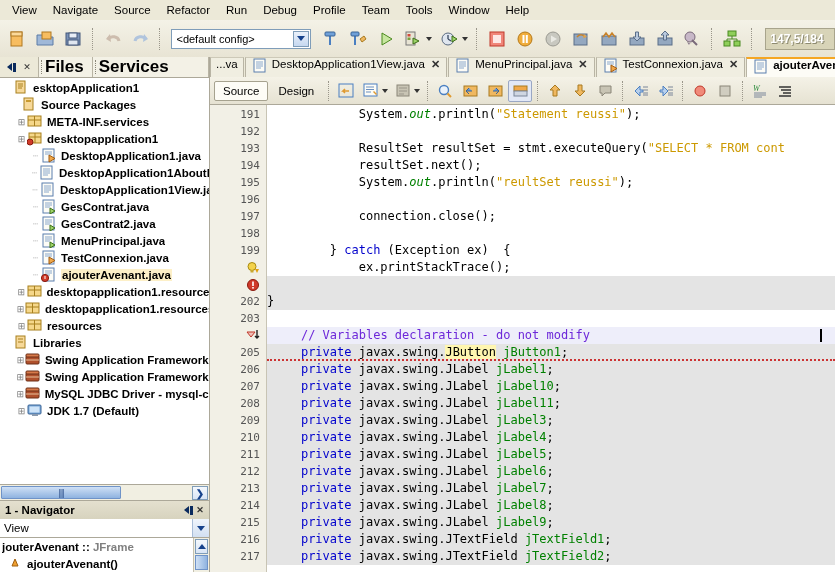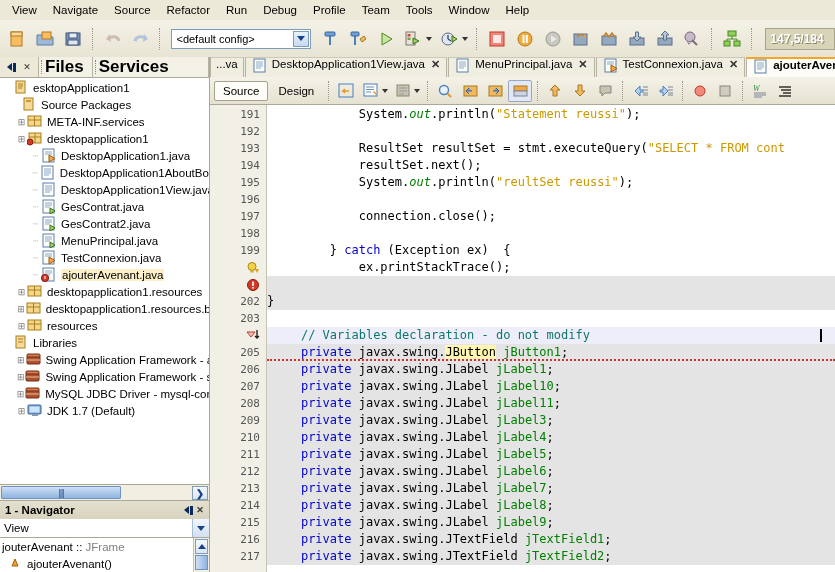--- a/index.html
+++ b/index.html
@@ -162,21 +162,21 @@
     white-space: nowrap;
     padding-left: 2px;
   }
   .row .hl { background: #fdf0c8; padding: 0 1px; }
   .exp {
     width: 11px; height: 17px;
     display: flex; align-items: center; justify-content: center;
     font-size: 9px; color: #808080;
   }
   .ic { width: 17px; height: 16px; margin-right: 3px; position: relative; flex: 0 0 auto; }
-  .lbl { overflow: hidden; }
+  .lbl { overflow: hidden; font-weight: bold; }
 
   .hscroll {
     height: 16px;
     background: #f1efe2;
     border-top: 1px solid #aca899;
     display: flex; align-items: center;
     position: relative;
   }
   .hthumb {
     height: 13px;
@@ -346,21 +346,21 @@
     height: 17px; line-height: 17px;
     white-space: pre;
     font-size: 12px;
     padding-left: 5px;
   }
   .cl.gray { background: #e4e4e4; }
   .cl.lilac { background: #eeeefa; }
   .cl.sel { background: #e4e4e4; }
   .kw { color: #0000cc; }
   .str { color: #cc9900; }
-  .cmt { color: #0f766e; }
+  .cmt { color: #6d28d9; }
   .fld { color: #008000; }
   .stat { color: #008000; font-style: italic; }
   .hly { background: #fff6b0; }
   .wavy { border-bottom: 2px dotted #cc3333; }
   .caretbar {
     display: inline-block;
     width: 2px; height: 13px;
     background: #000;
     vertical-align: middle;
   }

